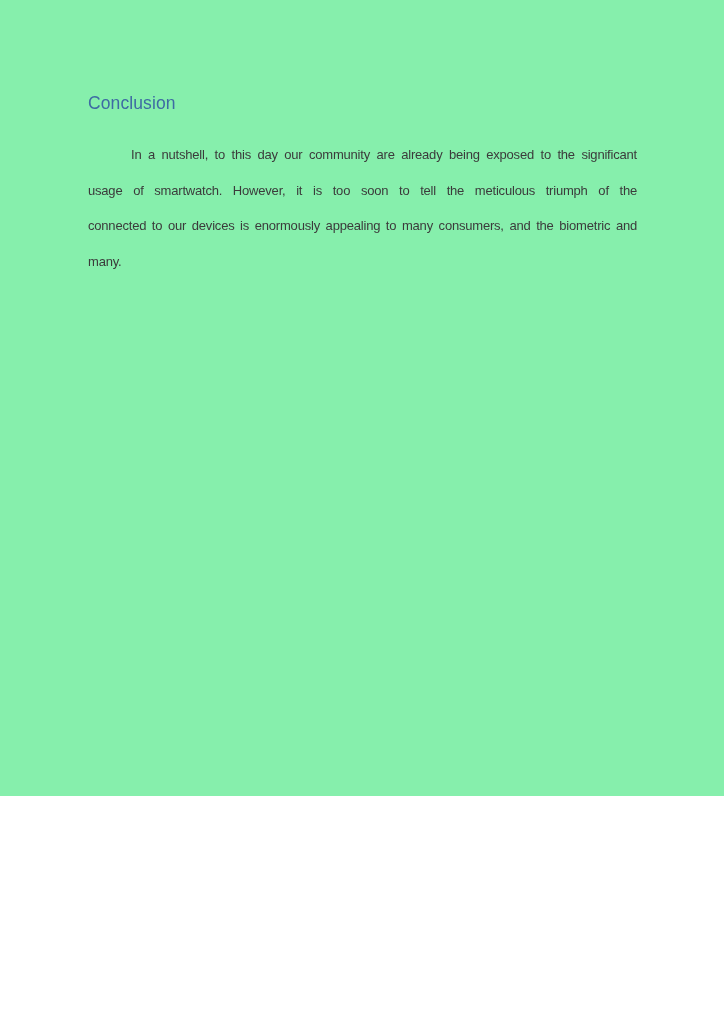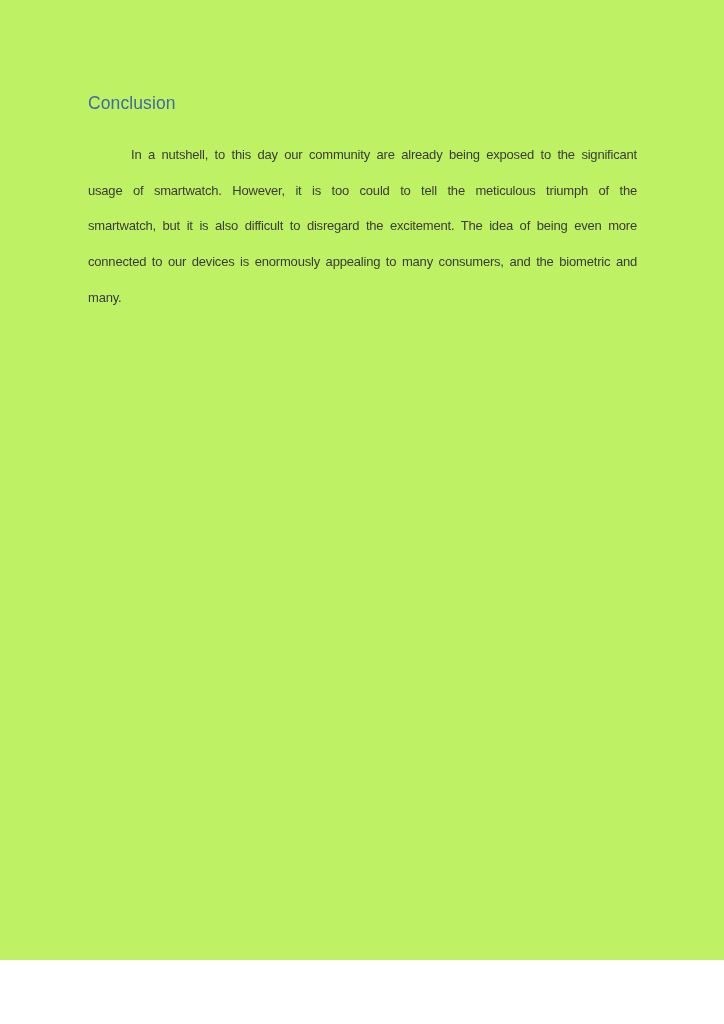--- a/index.html
+++ b/index.html
@@ -3,22 +3,22 @@
 <meta charset="utf-8">
 <style>
   html, body {
     margin: 0;
     padding: 0;
     background: #ffffff;
   }
   .page {
     position: relative;
     width: 724px;
-    height: 960px;
-    background: #bef264;
+    height: 796px;
+    background: #86efac;
     overflow: hidden;
     font-family: "Liberation Sans", sans-serif;
   }
   .heading {
     position: absolute;
     left: 88px;
     top: 92px;
     width: 549px;
     font-size: 17.5px;
     line-height: 23px;
@@ -75,20 +75,19 @@
 </style>
 </head>
 <body>
 
 <div class="page">
 
   <div class="heading">Conclusion</div>
 
   <div class="paragraph">
     <span class="para-line first">In a nutshell, to this day our community are already being exposed to the significant</span>
-    <span class="para-line">usage of smartwatch. However, it is too could to tell the meticulous triumph of the</span>
-    <span class="para-line">smartwatch, but it is also difficult to disregard the excitement. The idea of being even more</span>
+    <span class="para-line">usage of smartwatch. However, it is too soon to tell the meticulous triumph of the</span>
     <span class="para-line">connected to our devices is enormously appealing to many consumers, and the biometric and</span>
     <span class="para-line last">many.</span>
   </div>
 
 
 </div>
 
 </body></html>

